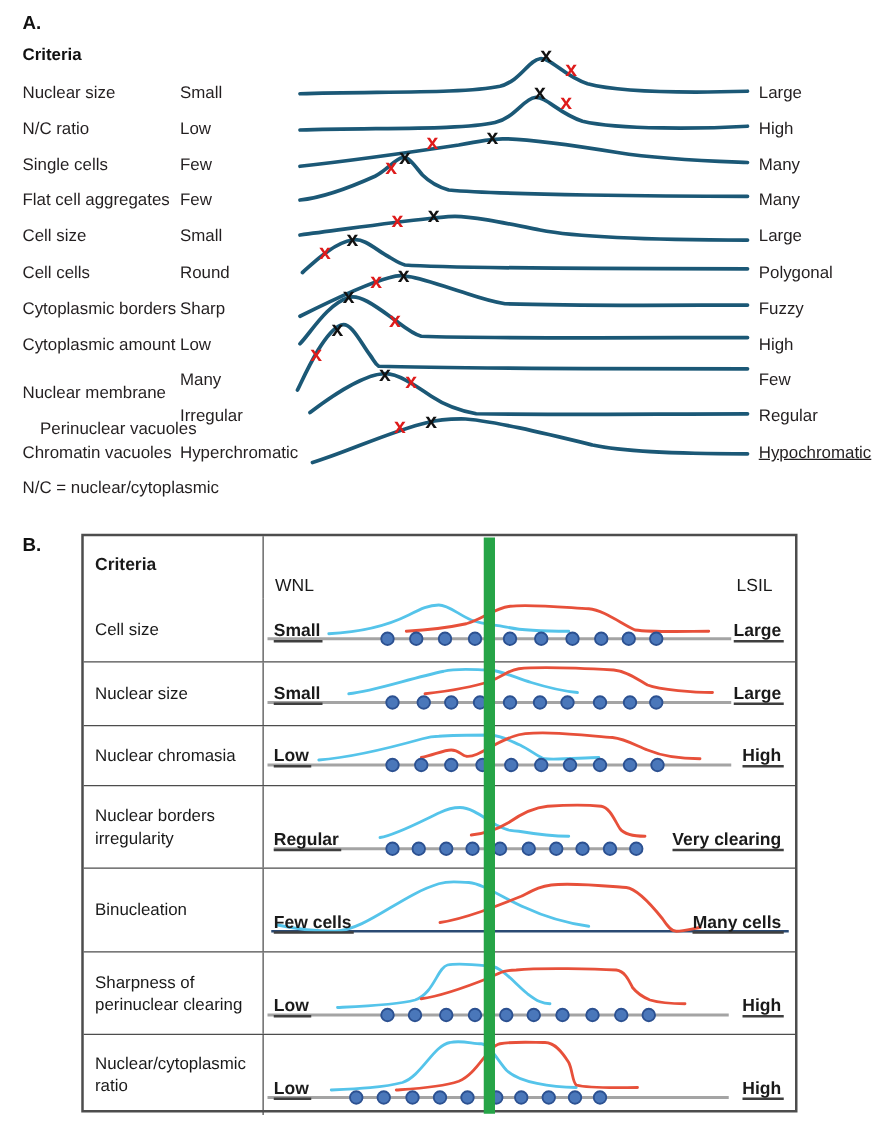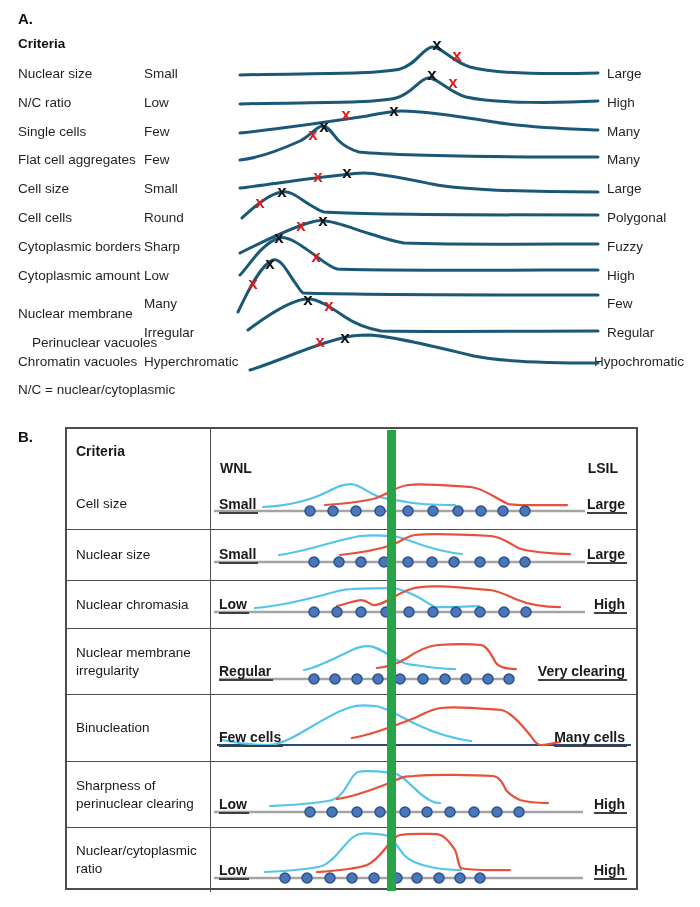--- a/index.html
+++ b/index.html
@@ -19,21 +19,21 @@
   .pb-table{position:absolute;left:65px;top:427px;width:573px;height:463px;
             border:2px solid #4d4d4d;box-sizing:border-box;background:#fff;}
   .pb-row{display:flex;box-sizing:border-box;}
   .pb-row + .pb-row{border-top:1.5px solid #4d4d4d;}
   .pb-c1{width:144px;box-sizing:border-box;border-right:1.5px solid #4d4d4d;
          display:flex;align-items:center;padding-left:9px;font-size:13.5px;line-height:1.3;color:#1a1a1a;}
   .pb-c1.hdr{align-items:flex-start;padding-top:13px;font-weight:bold;font-size:14px;}
   .pb-c2{position:relative;flex:1;box-sizing:border-box;}
   .pb-c2 svg{position:absolute;left:0;top:0;}
   .pb-hdr2{display:flex;justify-content:space-between;align-items:flex-end;
-           padding:0 18px 3px 9px;font-weight:bold;font-size:14px;color:#1a1a1a;}
+           padding:0 18px 3px 9px;font-weight:normal;font-size:14px;color:#1a1a1a;}
   .b-curve{fill:none;stroke-width:2.25px;stroke-linecap:round;}
   .anchor{position:absolute;font-size:14px;font-weight:600;color:#1a1a1a;white-space:nowrap;
           border-bottom:2px solid #3f3f3f;padding:0 2px 0 0;line-height:16px;}
   .anchor.l{left:8px;}
   .anchor.r{right:9px;}
   .green-bar{position:absolute;left:387px;top:430px;width:9px;height:461px;z-index:5;}
 </style>
 </head>
 <body>
 
@@ -68,21 +68,21 @@
         <div class="pa-text" style="left: 144px; top: 266.6px;">Low</div>
         <div class="pa-text" style="left: 607px; top: 266.6px;">High</div>
         <div class="pa-text" style="left: 32px; top: 295.4px; margin-top: 39px;">Perinuclear vacuoles</div>
         <div class="pa-text" style="left: 144px; top: 295.4px;">Many</div>
         <div class="pa-text" style="left: 607px; top: 295.4px;">Few</div>
         <div class="pa-text" style="left: 18px; top: 305px;">Nuclear membrane</div>
         <div class="pa-text" style="left: 144px; top: 324.2px;">Irregular</div>
         <div class="pa-text" style="left: 607px; top: 324.2px;">Regular</div>
         <div class="pa-text" style="left: 18px; top: 353px;">Chromatin vacuoles</div>
         <div class="pa-text" style="left: 144px; top: 353px;">Hyperchromatic</div>
-        <div class="pa-text" style="left: 594px; top: 353px;">Hypochromatic</div>
+        <div class="pa-text" style="left: 607px; top: 353px; text-decoration: underline;">Hypochromatic</div>
       </div>
     <svg class="a-svg" width="372" height="345" viewBox="0 0 372 345">
         <path d="M8,39 C70,37 140,39 168,33 C184,29 191,12 200,11 C209,10 219,25 238,31 C268,39 330,38 366,37" class="a-curve" stroke="#1b5876"></path>
         <path d="M8,68 C70,66 138,68 164,62 C180,58 187,43 196,42 C205,41 215,55 234,61 C264,68 330,67 366,65" class="a-curve" stroke="#1b5876"></path>
         <path d="M8,97 C45,93 95,86 135,80 C150,77 160,75 170,75 C190,75 225,80 262,86 C300,92 340,93 366,94" class="a-curve" stroke="#1b5876"></path>
         <path d="M8,124 C28,122 48,114 68,105 C78,100 84,91 90,90 C95,89 100,97 106,104 C112,110 120,114 127,116 C170,120 300,121 366,121" class="a-curve" stroke="#1b5876"></path>
         <path d="M8,152 C40,148 80,142 110,139 C120,138 126,137 132,137 C146,137 170,142 200,148 C235,155 310,156 366,156" class="a-curve" stroke="#1b5876"></path>
         <path d="M10,182 C18,175 35,158 50,156 C60,154 70,165 80,170 C85,173 88,175 92,176 C130,179 290,179 366,179" class="a-curve" stroke="#1b5876"></path>
         <path d="M8,217 C28,207 60,191 80,186 C86,184 89,184 93,185 C102,185 122,193 142,199 C157,204 166,206 172,207 C230,209 320,208 366,208" class="a-curve" stroke="#1b5876"></path>
         <path d="M8,239 C16,231 30,207 47,202 C56,199 70,210 84,220 C92,226 98,231 105,233 C160,235 300,234 366,234" class="a-curve" stroke="#1b5876"></path>
@@ -186,21 +186,21 @@
                 <circle cx="245" cy="31" r="5" fill="#4a77ba" stroke="#2c5191" stroke-width="1.5"></circle>
                 <circle cx="269" cy="31" r="5" fill="#4a77ba" stroke="#2c5191" stroke-width="1.5"></circle>
                 <circle cx="293" cy="31" r="5" fill="#4a77ba" stroke="#2c5191" stroke-width="1.5"></circle>
                 <circle cx="315" cy="31" r="5" fill="#4a77ba" stroke="#2c5191" stroke-width="1.5"></circle>
               </svg>
               <span class="anchor l" style="bottom: 14px;">Low</span>
               <span class="anchor r" style="bottom: 14px;">High</span>
             </div>
           </div>
           <div class="pb-row" style="height: 66px;">
-            <div class="pb-c1">Nuclear membrane irregularity</div>
+            <div class="pb-c1">Nuclear borders irregularity</div>
             <div class="pb-c2">
               <svg width="427" height="64" viewBox="0 0 427 64">
                 <line x1="8" y1="50" x2="299" y2="50" stroke="#a4a4a4" stroke-width="2.4"></line>
                 <path d="M93,41 C106,39 126,28 141,21 C149,17 153,17 157,17 C166,17 176,25 186,31 C196,36 200,36 204,36 C216,38 233,40 244,40" class="b-curve" stroke="#55c4ea"></path>
                 <path d="M166,39 C176,38 186,35 196,29 C206,22 216,17 227,16 C241,15 261,15 270,16 C277,17 281,28 285,34 C289,39 298,40 305,40" class="b-curve" stroke="#e7503a"></path>
                 <circle cx="103" cy="50" r="5" fill="#4a77ba" stroke="#2c5191" stroke-width="1.5"></circle>
                 <circle cx="124" cy="50" r="5" fill="#4a77ba" stroke="#2c5191" stroke-width="1.5"></circle>
                 <circle cx="146" cy="50" r="5" fill="#4a77ba" stroke="#2c5191" stroke-width="1.5"></circle>
                 <circle cx="167" cy="50" r="5" fill="#4a77ba" stroke="#2c5191" stroke-width="1.5"></circle>
                 <circle cx="189" cy="50" r="5" fill="#4a77ba" stroke="#2c5191" stroke-width="1.5"></circle>

